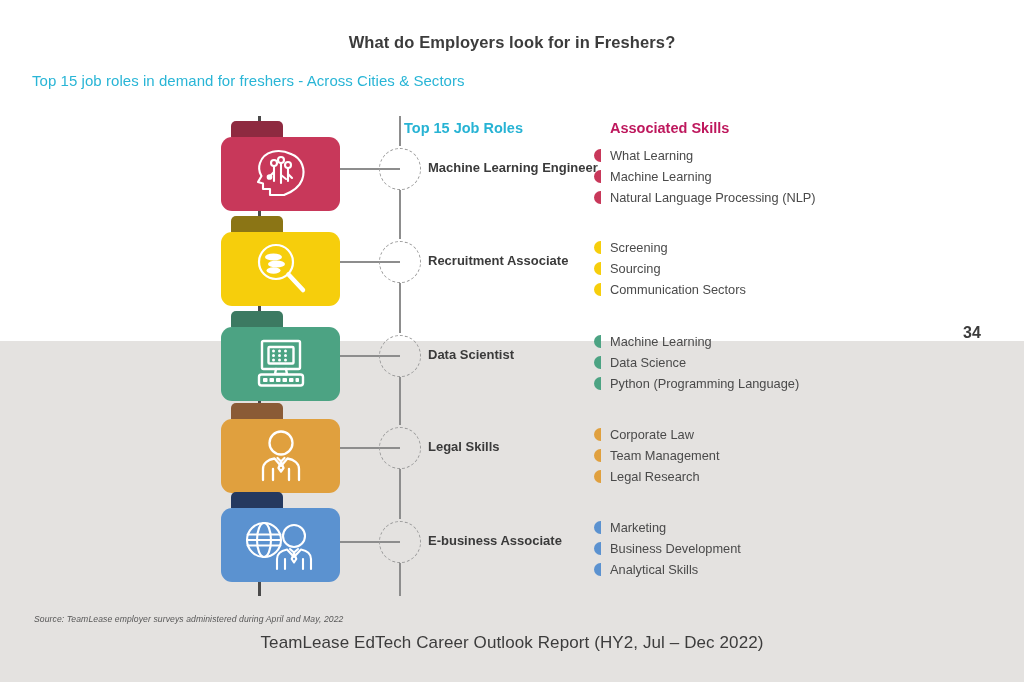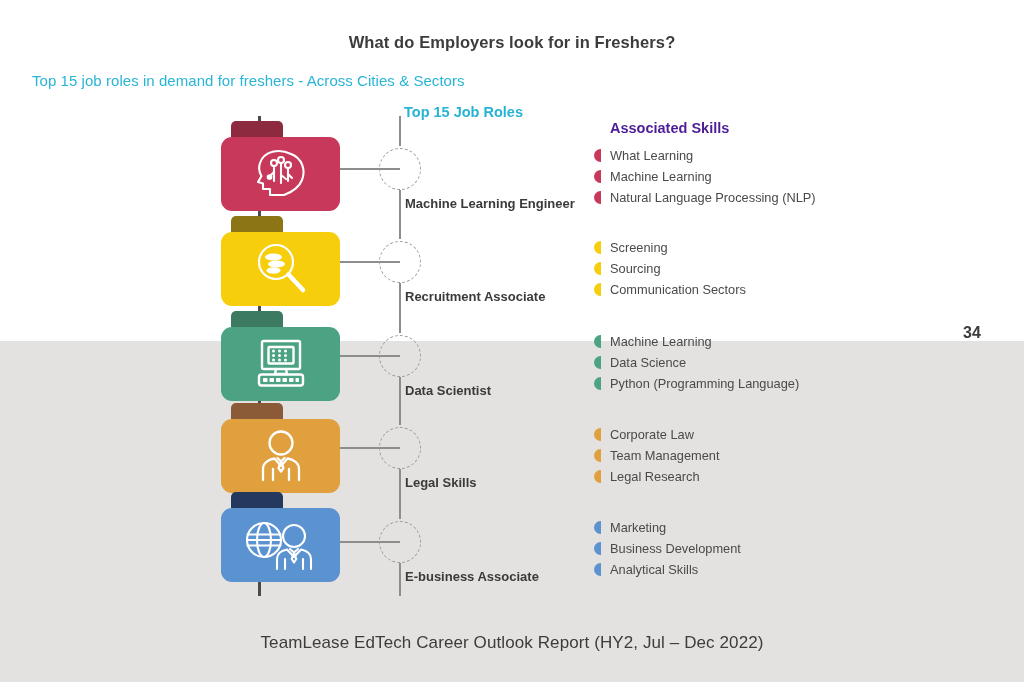--- a/index.html
+++ b/index.html
@@ -18,26 +18,26 @@
   
   .title{
     position:absolute;left:0;top:33px;width:1024px;text-align:center;
     font-size:16.5px;font-weight:bold;color:#3c3c3c;letter-spacing:.1px;
   }
   .subtitle{
     position:absolute;left:32px;top:72px;
     font-size:15px;color:#29b5d6;letter-spacing:.05px;
   }
   .col-head-roles{
-    position:absolute;left:404px;top:104px;
+    position:absolute;left:404px;top:120px;
     font-size:14.5px;font-weight:bold;color:#27b3d4;
   }
   .col-head-skills{
     position:absolute;left:610px;top:120px;
-    font-size:14.5px;font-weight:bold;color:#4c1d95;
+    font-size:14.5px;font-weight:bold;color:#be185d;
   }
 
   
   .spine{position:absolute;left:258px;top:116px;width:3px;height:480px;background:#4a4a4a;}
   .vline{position:absolute;left:399px;width:1.5px;background:#8d8d8d;}
   .hline{position:absolute;height:1.5px;background:#8d8d8d;}
   .tick{position:absolute;left:393px;width:7px;height:1.5px;background:#8d8d8d;}
   .arc{
     position:absolute;width:40px;height:40px;border-radius:50%;
     border:1.5px dashed #9a9a9a;background:transparent;
@@ -46,22 +46,22 @@
   
   .card-tab{position:absolute;width:52px;height:16px;border-radius:5px 5px 0 0;}
   .card{
     position:absolute;left:221px;width:119px;height:74px;border-radius:11px;
     display:flex;align-items:center;justify-content:center;
   }
   .card svg{display:block;}
 
   
   .role{
-    position:absolute;left:405px;
-    font-size:13px;font-weight:bold;color:#3a3a3a;white-space:nowrap;margin-top:36px;
+    position:absolute;left:428px;
+    font-size:13px;font-weight:bold;color:#3a3a3a;white-space:nowrap;
   }
 
   
   .skill{
     position:absolute;left:594px;
     font-size:12.8px;color:#4a4a4a;white-space:nowrap;
     display:flex;align-items:center;
   }
   .bullet{
     display:inline-block;width:7px;height:13px;margin-right:9px;flex:0 0 auto;
@@ -273,15 +273,16 @@
                <span class="bullet" style="background:#5b92d0;"></span>
                <span>Business Development</span>
              </div>
       <div class="skill" style="top:562px;">
                <span class="bullet" style="background:#5b92d0;"></span>
                <span>Analytical Skills</span>
              </div>
     </div>
 
   <div class="pagenum">34</div>
+  <div class="source">Source: TeamLease employer surveys administered during April and May, 2022</div>
   <div class="footer">TeamLease EdTech Career Outlook Report (HY2, Jul – Dec 2022)</div>
 
 </div>
 
 </body></html>

